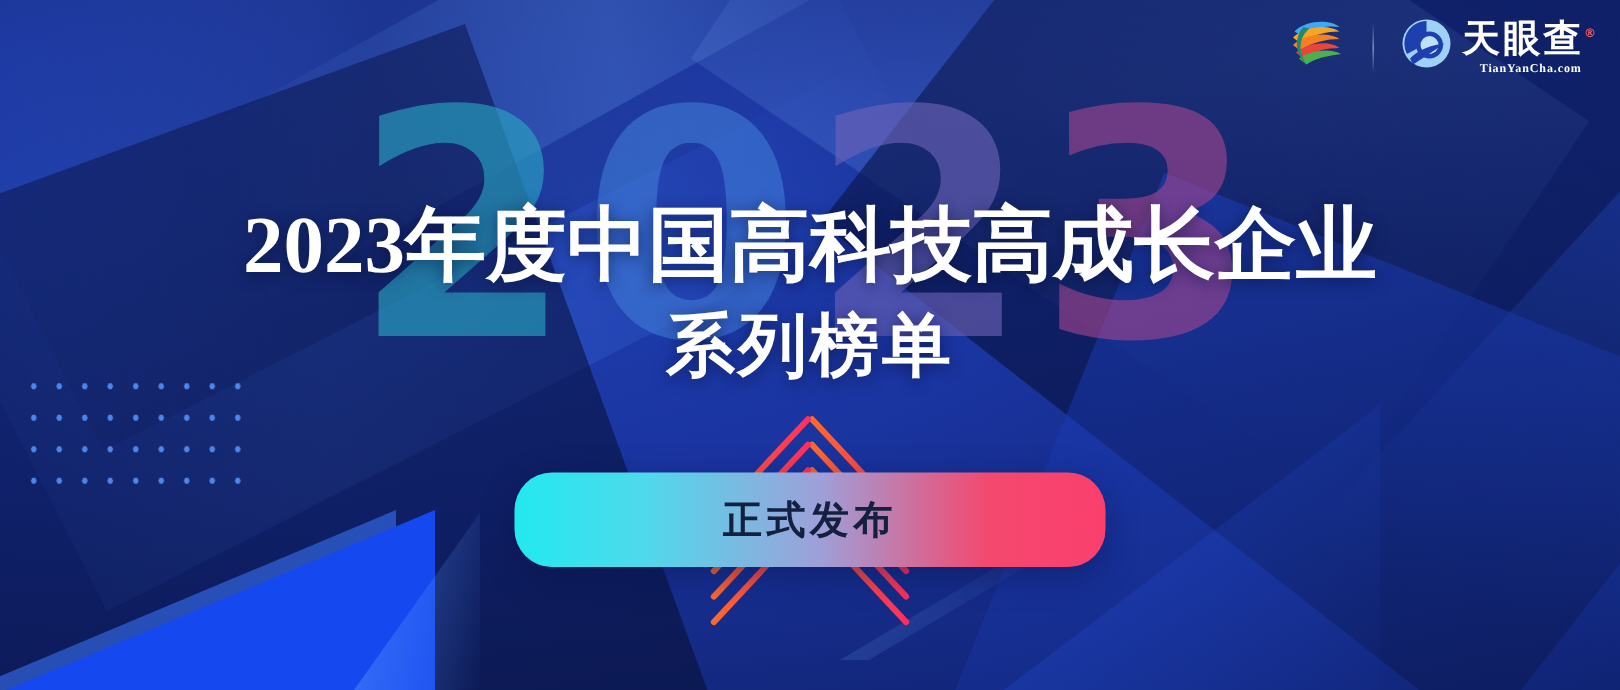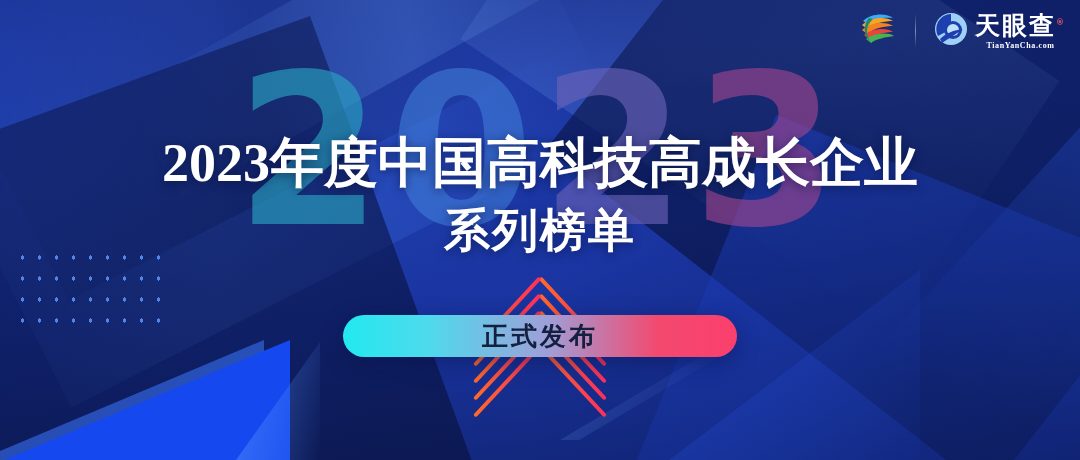--- a/index.html
+++ b/index.html
@@ -141,21 +141,21 @@
     font-weight:700;
     text-shadow:0 2px 10px rgba(5,12,50,.55);
     pointer-events:none;
   }
   .hl-1{font-size:54px;line-height:62px;letter-spacing:0px;}
   .hl-2{font-size:46px;line-height:62px;letter-spacing:2px;margin-top:6px;}
 
   
   .pill{
     position:absolute;left:50%;top:315px;transform:translateX(-50%);
-    width:394px;height:42px;border-radius:25px;
+    width:394px;height:63px;border-radius:25px;
     background:linear-gradient(90deg,#22e9ef 0%,#4fd9ec 22%,#9f9fd8 52%,#f3496f 80%,#fb3f6d 100%);
     display:flex;align-items:center;justify-content:center;
     box-shadow:0 6px 22px rgba(8,18,70,.45);
     cursor:pointer;
   }
   .pill span{
     color:#13203f;font-size:26px;font-weight:700;letter-spacing:3px;
     font-family:"DejaVu Sans","Liberation Sans",sans-serif;
   }
 

